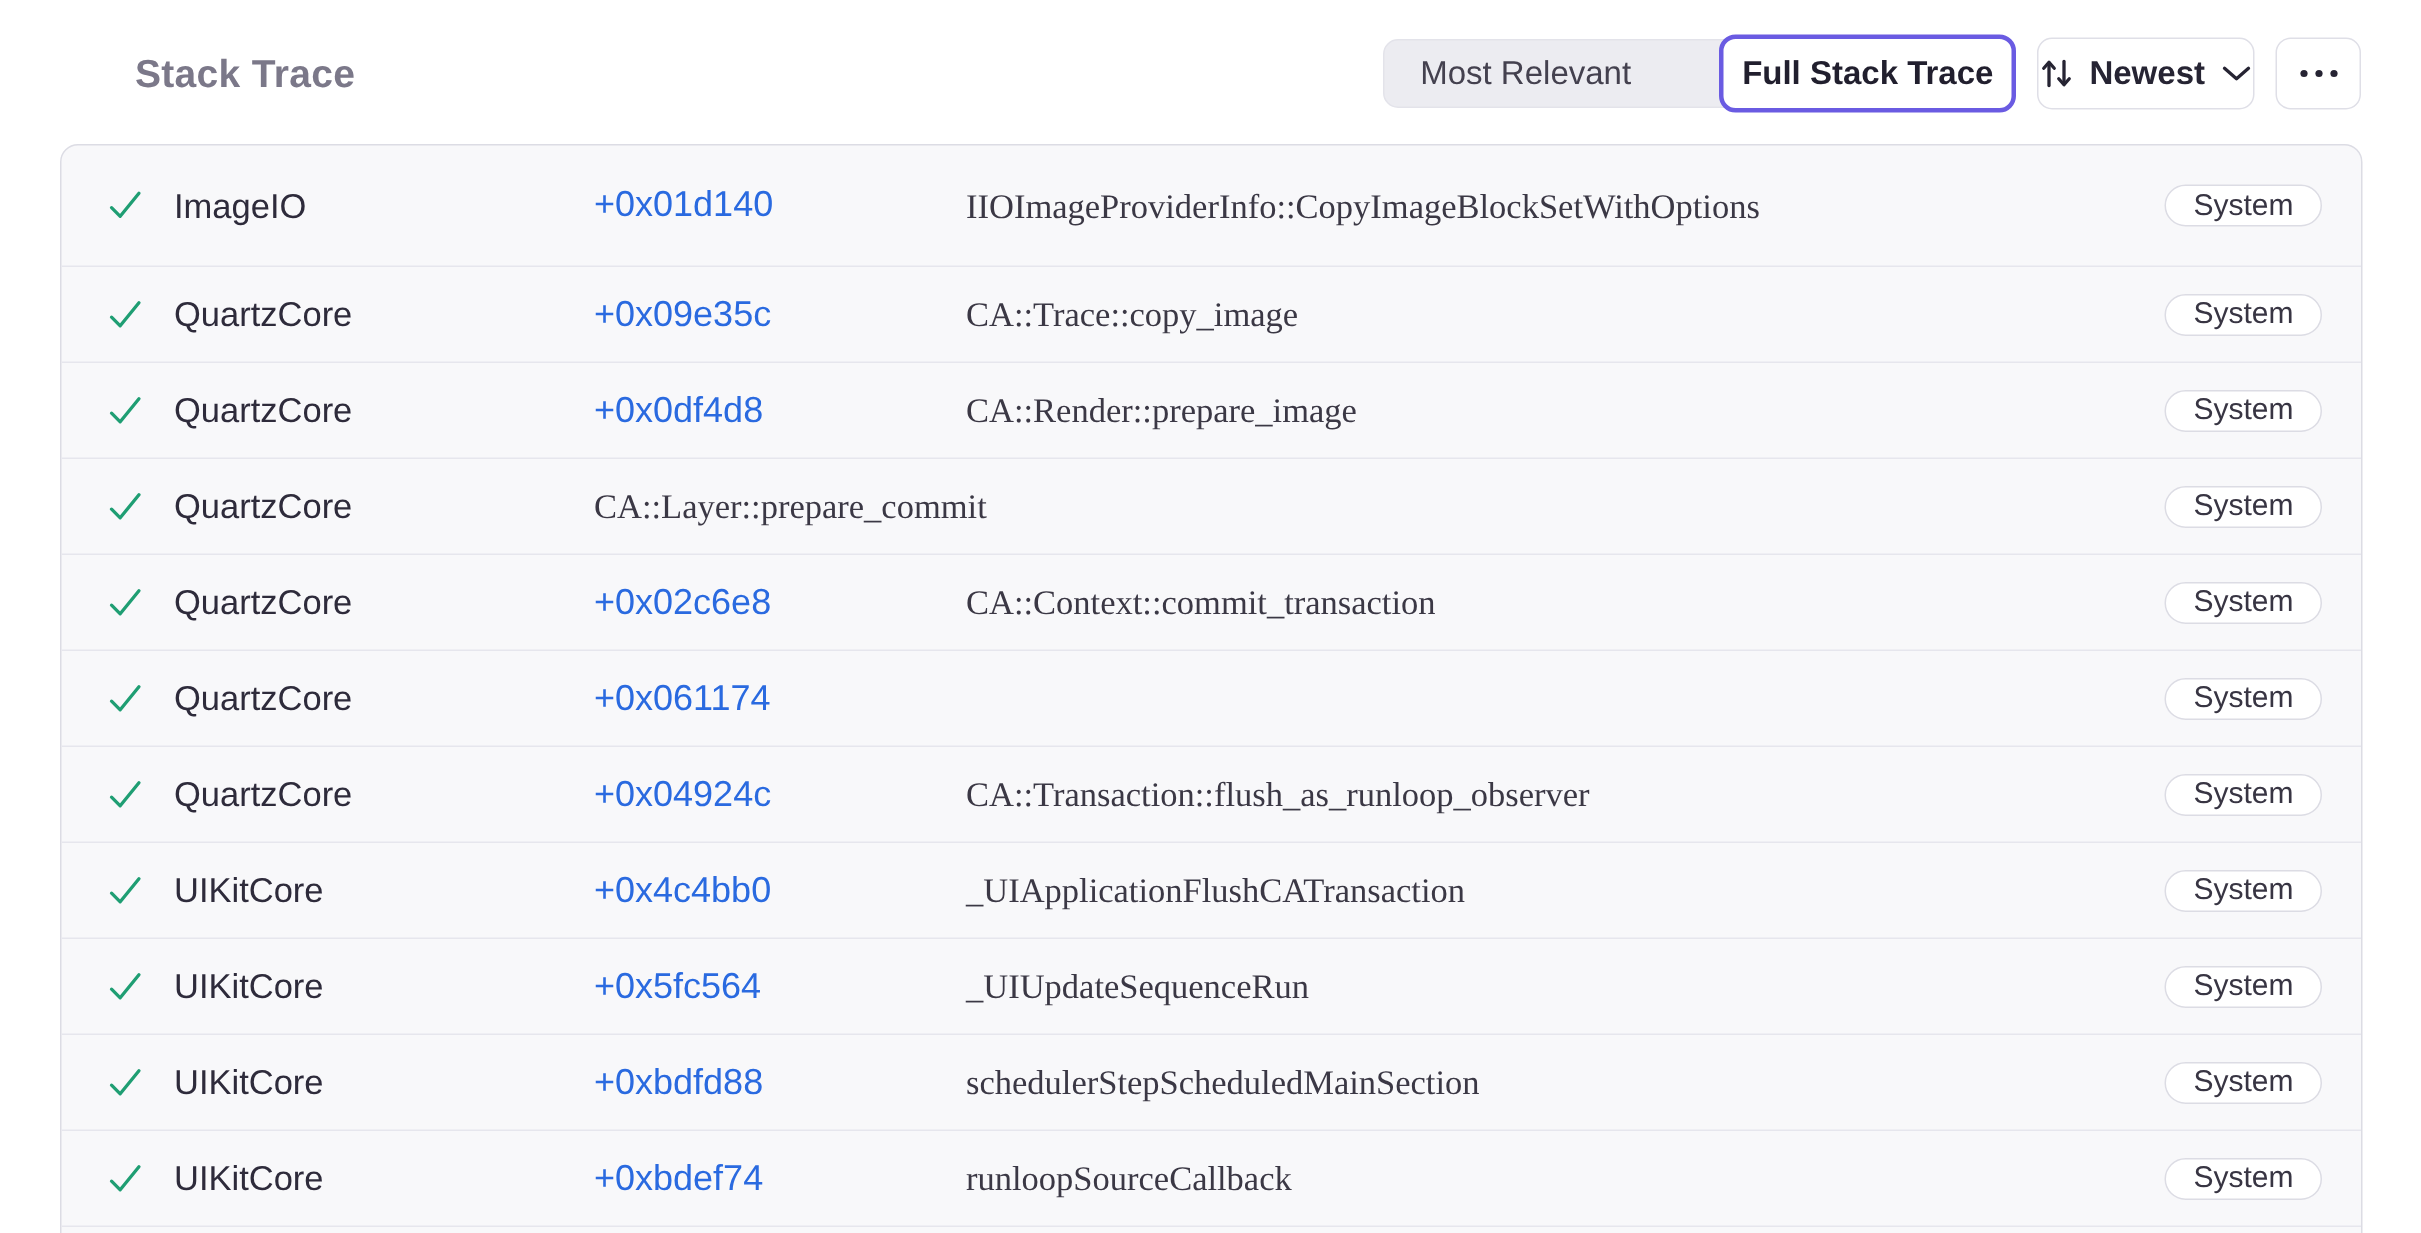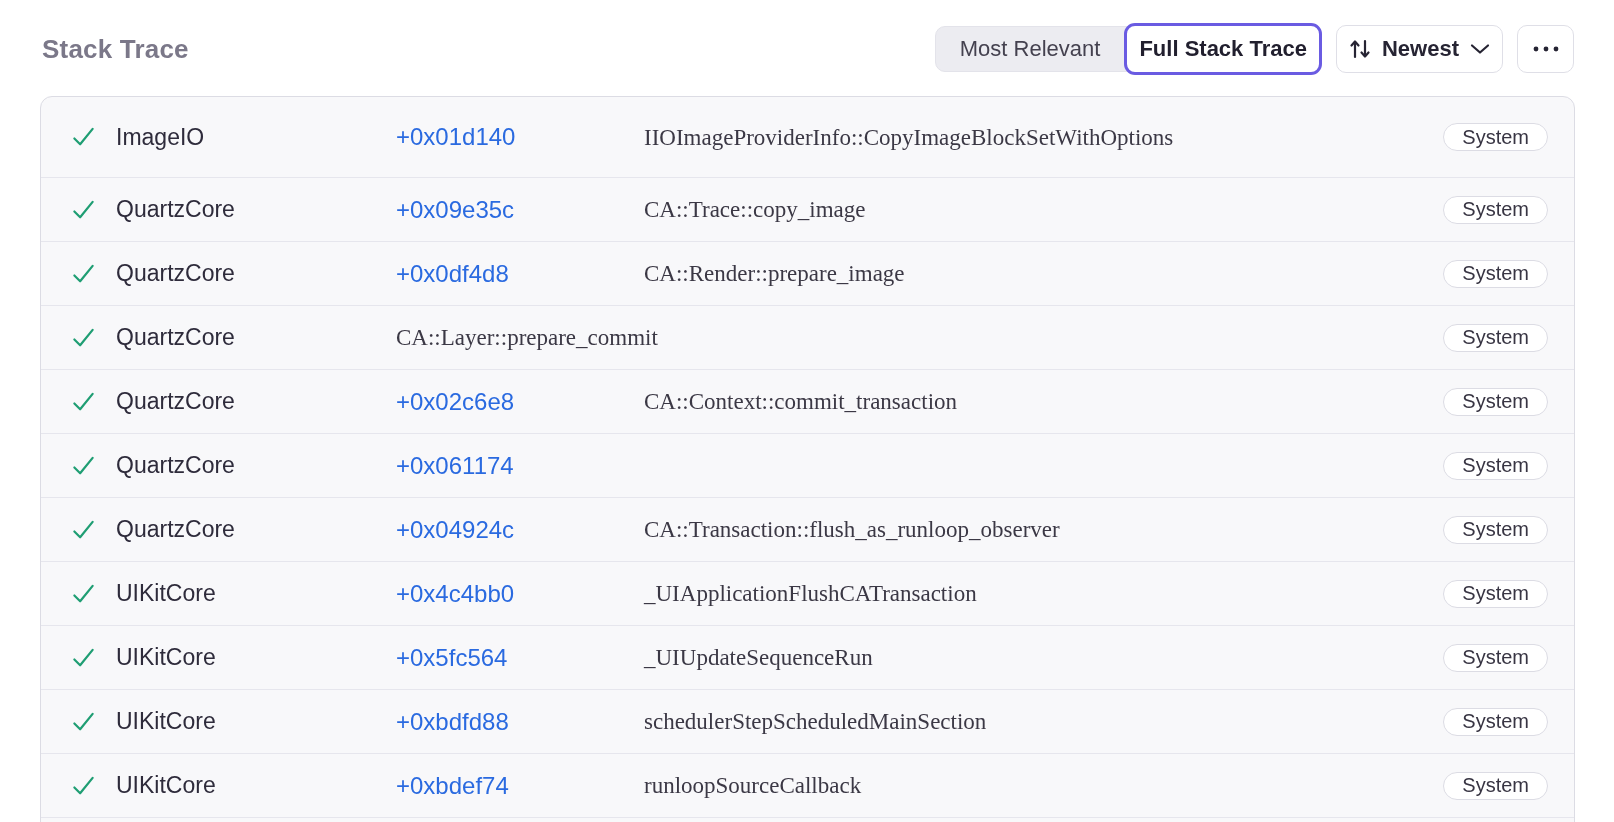--- a/index.html
+++ b/index.html
@@ -14,32 +14,32 @@
     --mono-text:#3b3845;
     --btn-border:#dfdfe7;
     --seg-bg:#ececf1;
   }
   *{margin:0;padding:0;box-sizing:border-box;}
   html,body{width:1614px;height:822px;overflow:hidden;background:#ffffff;
     font-family:"Liberation Sans","DejaVu Sans",sans-serif;}
   
   .header{display:flex;align-items:center;justify-content:space-between;
     padding:25px 40px 0 42px;height:73px;}
-  .page-title{font-size:26px;font-weight:bold;color:var(--title-gray);letter-spacing:.2px;}
+  .page-title{font-size:26px;font-weight:bold;color:var(--title-gray);letter-spacing:.2px;margin-left:48px;}
   .controls{display:flex;align-items:center;gap:14px;}
   .seg{display:inline-flex;align-items:center;background:var(--seg-bg);
-    border:1px solid #e3e3ea;border-radius:10px;height:46px;}
+    border:1px solid #e3e3ea;border-radius:10px;height:46px;gap:35px;}
   .seg-btn{font-size:22px;color:#44414f;background:transparent;border:none;
     padding:0 24px;height:100%;cursor:pointer;font-family:inherit;}
   .seg-btn.selected{background:#ffffff;border:3px solid var(--accent-purple);
     border-radius:11px;height:52px;margin:-4px -1px -4px 0;padding:0 12px;
     font-weight:bold;color:#211f2e;}
   .btn{display:inline-flex;align-items:center;gap:10px;background:#fff;
     border:1px solid var(--btn-border);border-radius:10px;height:48px;
-    padding:0 11px;cursor:pointer;font-family:inherit;}
+    padding:0 0;cursor:pointer;font-family:inherit;}
   .btn .lbl{font-size:22px;font-weight:bold;color:#262433;}
   .btn.more{width:57px;justify-content:center;gap:0;}
   .icon{display:inline-flex;align-items:center;justify-content:center;}
   
   .panel{margin:23px 39px 0 40px;background:var(--row-bg);
     border:1px solid var(--panel-border);border-radius:12px;
     height:760px;overflow:hidden;}
   .row{display:flex;align-items:center;height:64px;border-top:1px solid var(--separator);
     padding-left:30px;cursor:pointer;}
   .row:first-child{border-top:none;height:80px;}

